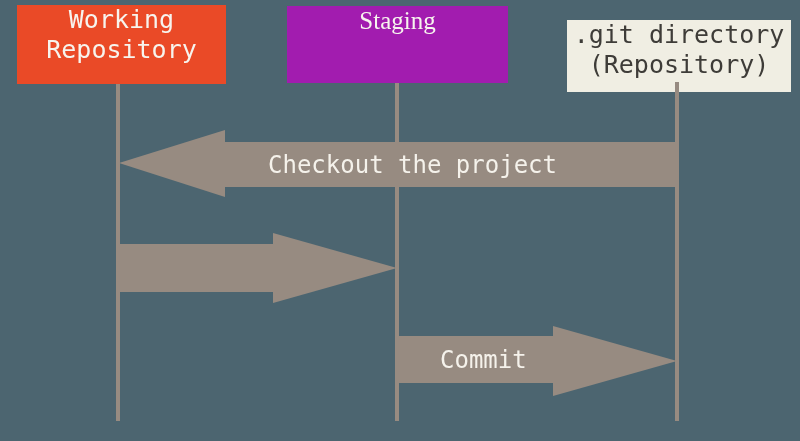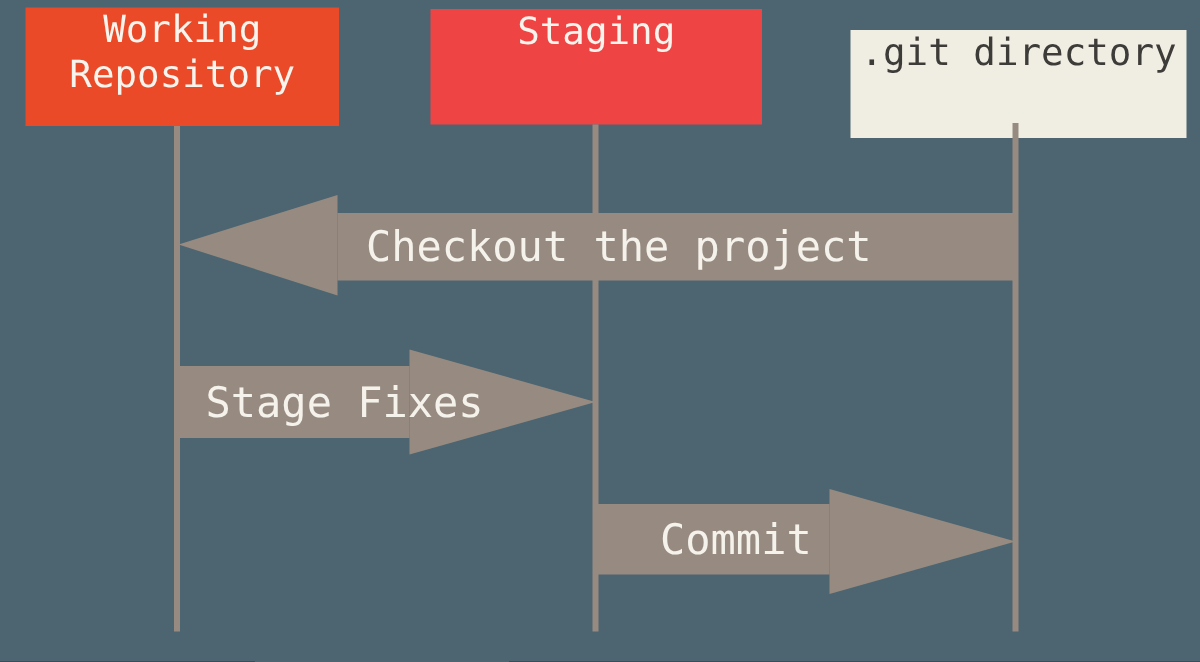--- a/index.html
+++ b/index.html
@@ -27,21 +27,21 @@
     font-size: 25px;
     line-height: 30px;
     font-weight: 500;
   }
   .box-working {
     left: 17px; top: 5px; width: 209px; height: 79px;
     background: #EA4A27; color: #F7F4EE;
   }
   .box-staging {
     left: 287px; top: 6px; width: 221px; height: 77px;
-    background: #ef4444; color: #F7F4EE;
+    background: #a21caf; color: #F7F4EE; font-family: Liberation Serif, serif;
   }
   .box-git {
     left: 567px; top: 20px; width: 224px; height: 72px;
     background: #F0EEE3; color: #3E3C38;
   }
 
   
   .lifeline {
     position: absolute;
     width: 4px;
@@ -79,21 +79,21 @@
 
   .shaft-commit { left: 398px; top: 336px; width: 155px; height: 47px; }
   .head-commit  { left: 553px; top: 326px; }
 
   
   .arrow-label {
     position: absolute;
     display: flex;
     align-items: center;
     color: #F5F2EB;
-    font-size: 28px;
+    font-size: 24px;
     white-space: nowrap;
   }
   .label-checkout { left: 240px; top: 142px; width: 345px; height: 45px; justify-content: center; }
   .label-stage    { left: 137px; top: 244px; height: 48px; justify-content: flex-start; }
   .label-commit   { left: 440px; top: 336px; height: 47px; justify-content: flex-start; }
 </style>
 </head>
 <body>
 
 <div class="stage">
@@ -102,31 +102,31 @@
     <div>Working</div>
     <div>Repository</div>
   </div>
 
   <div class="box box-staging">
     <div>Staging</div>
   </div>
 
   <div class="box box-git">
     <div>.git directory</div>
+    <div>(Repository)</div>
   </div>
 
   <div class="lifeline lifeline-1"></div>
   <div class="lifeline lifeline-2"></div>
   <div class="lifeline lifeline-3"></div>
 
   <div class="shaft shaft-checkout"></div>
   <div class="head head-left head-checkout"></div>
   <div class="arrow-label label-checkout">Checkout the project</div>
 
   <div class="shaft shaft-stage"></div>
   <div class="head head-right head-stage"></div>
-  <div class="arrow-label label-stage">Stage Fixes</div>
 
   <div class="shaft shaft-commit"></div>
   <div class="head head-right head-commit"></div>
   <div class="arrow-label label-commit">Commit</div>
 
 </div>
 
 </body></html>

